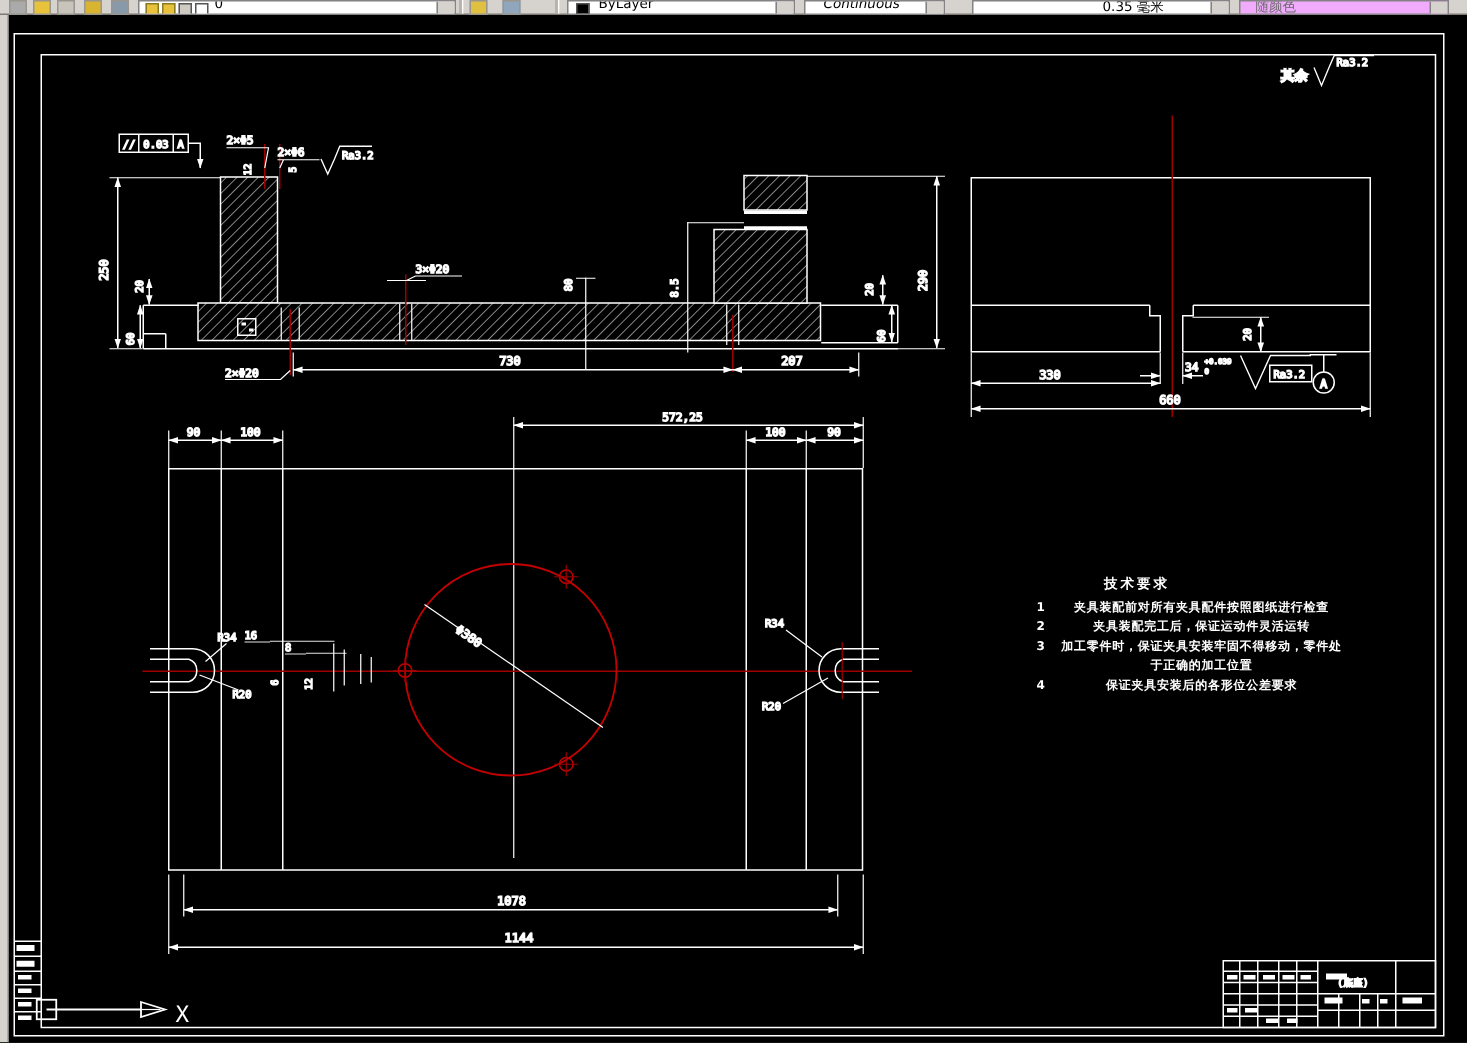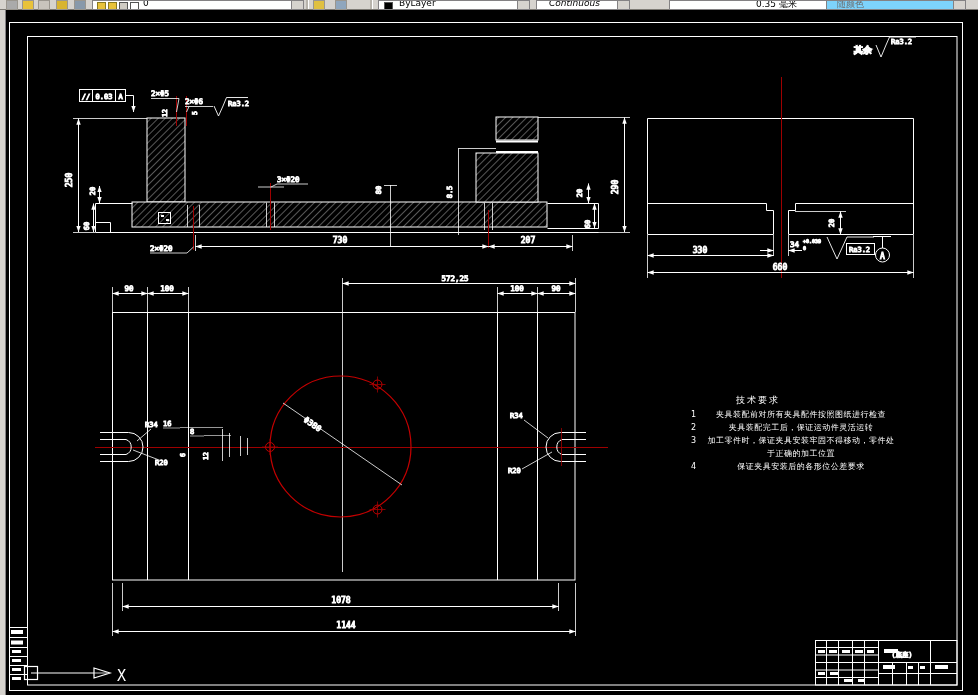--- a/index.html
+++ b/index.html
@@ -8,31 +8,31 @@
   
   .toolbar{position:absolute;top:0;left:0;width:978px;height:9px;background:#d6d3ce;
            border-bottom:1px solid #7d7a74;z-index:5;}
   .tbicon{position:absolute;top:0;width:10px;height:8px;border:1px solid #9a968e;}
   .combo{position:absolute;top:0;height:8px;background:#fff;border:1px solid #848284;
          overflow:hidden;font-size:9px;color:#000;white-space:nowrap;}
   .combo .txt{position:absolute;top:-3px;}
   .combo .dd{position:absolute;right:0;top:0;width:11px;height:9px;background:#d6d3ce;
              border-left:1px solid #848284;}
   .combo .sw{position:absolute;top:1px;width:7px;height:7px;border:1px solid #555;}
-  .combo.disabled{background:#7dd3fc;color:#6a6a6a;}
+  .combo.disabled{background:#f0abfc;color:#6a6a6a;}
   .sep{position:absolute;top:0;width:2px;height:9px;background:#b8b4ac;border-right:1px solid #fff;}
   
   .left-edge{position:absolute;top:9px;left:0;width:5px;height:686px;background:#d6d3ce;
              border-right:1px solid #848284;z-index:4;}
   
   svg.canvas{position:absolute;left:0;top:0;z-index:1;}
   svg text{fill:#fff;font-family:"DejaVu Sans Mono",monospace;}
   
-  .techreq{position:absolute;left:688px;top:394px;width:208px;color:#fff;z-index:3;
-           font-size:8px;font-weight:normal;line-height:13px;font-family:"DejaVu Sans",sans-serif;}
+  .techreq{position:absolute;left:688px;top:384px;width:208px;color:#fff;z-index:3;
+           font-size:8px;font-weight:bold;line-height:13px;font-family:"DejaVu Sans",sans-serif;}
   .tr-title{margin-left:48px;font-size:9px;letter-spacing:2px;margin-bottom:1px;}
   .tr-item{display:flex;}
   .tr-num{width:15px;flex:none;padding-left:3px;}
   .tr-text{flex:1;letter-spacing:0.5px;text-align:center;}
 </style>
 </head>
 <body>
 
 <div class="app">
 
@@ -61,21 +61,21 @@
       <span class="sw" style="left:5px;background:#000;"></span>
       <span class="txt" style="left:20px;">ByLayer</span>
       <span class="dd"></span>
     </div>
 
     <div class="combo" style="left:536px;width:92px;font-style:italic;">
       <span class="txt" style="left:12px;">Continuous</span>
       <span class="dd"></span>
     </div>
 
-    <div class="combo" style="left:669px;width:170px;">
+    <div class="combo" style="left:648px;width:170px;">
       <span class="txt" style="left:86px;">0.35 毫米</span>
       <span class="dd"></span>
     </div>
 
     <div class="combo disabled" style="left:826px;width:138px;">
       <span class="txt" style="left:10px;">随颜色</span>
       <span class="dd"></span>
     </div>
   </div>
 

